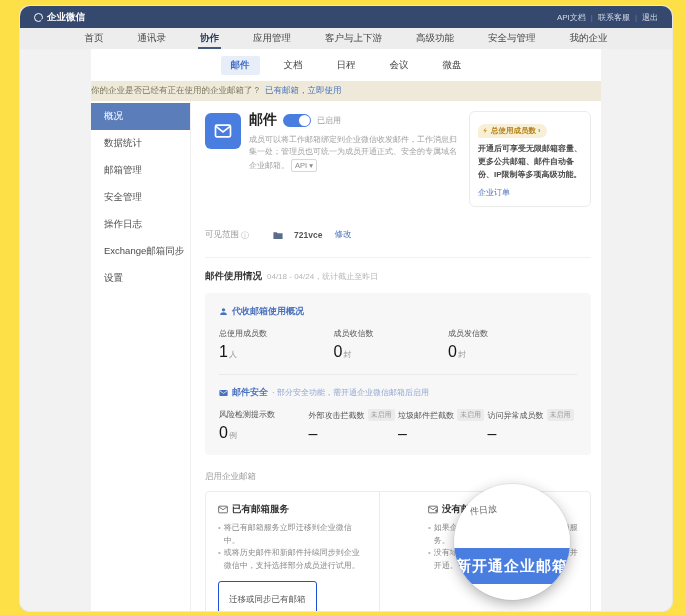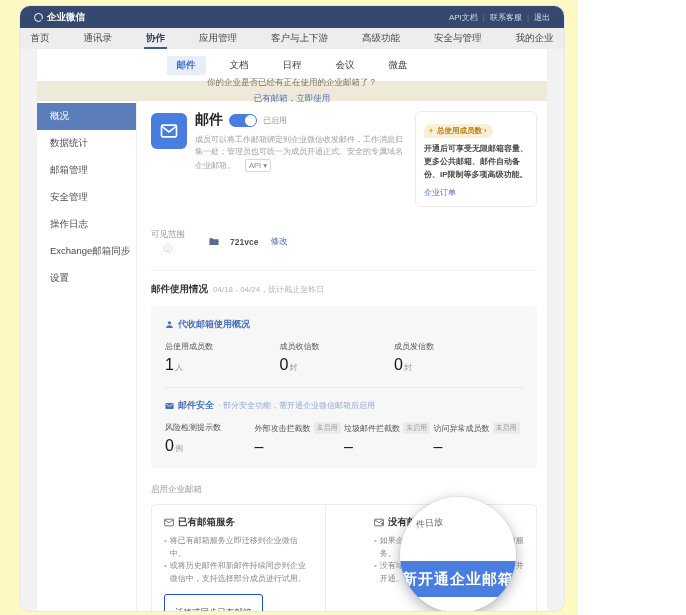--- a/index.html
+++ b/index.html
@@ -1,17 +1,17 @@
 <!DOCTYPE html>
 <html><head>
 <meta charset="utf-8">
 <style>
   * { margin:0; padding:0; box-sizing:border-box; }
   html,body { background:#fff; font-family:"Liberation Sans","DejaVu Sans",sans-serif; }
-  .stage { width:578px; height:615px; background:#fef9c3; position:relative; overflow:hidden; }
+  .stage { width:686px; height:615px; background:#fde047; position:relative; overflow:hidden; }
   .window { position:absolute; left:20px; right:14px; top:6px; bottom:4px;
             border-radius:10px; overflow:hidden; background:#f2f2f2; box-shadow:0 0 0 1px #e8e8e8; }
 
   
   .topbar { height:22px; background:#35486d; display:flex; align-items:center; justify-content:space-between; padding:0 14px; }
   .logo { display:flex; align-items:center; gap:4px; color:#fff; font-size:9.5px; font-weight:bold; }
   .logo-ring { width:9px; height:9px; border:1.5px solid #fff; border-radius:50%; display:inline-block; position:relative; }
   .logo-ring::after { content:""; position:absolute; right:-2px; bottom:-1px; width:3px; height:3px; background:#35486d; border-radius:50%; }
   .toplinks { display:flex; align-items:center; gap:5px; color:#c6cede; font-size:8px; }
   .toplinks a { color:#d5dbe8; cursor:pointer; text-decoration:none; }
@@ -24,49 +24,49 @@
   .nav-tab.active::after { content:""; position:absolute; left:-2px; right:-2px; bottom:0; height:2px; background:#44597e; }
 
   .bodyarea { height:calc(100% - 43px); background:#f2f2f2; overflow:hidden; }
   .card { width:510px; margin:0 auto; background:#fff; }
 
   
   .subtabs { display:flex; justify-content:center; gap:14px; padding:7px 0 6px; }
   .subtab { font-size:9.5px; color:#444; padding:3px 10px; border-radius:2px; cursor:pointer; }
   .subtab.active { background:#e7eefa; color:#3f6fc4; font-weight:bold; }
 
-  .notice { background:#eee9d9; height:20px; display:flex; align-items:center; justify-content:center; gap:4px; font-size:8.5px; color:#77745c;flex-direction:column; }
+  .notice { background:#eee9d9; height:20px; display:flex; align-items:center; justify-content:flex-start; gap:4px; font-size:8.5px; color:#77745c; }
   .notice a { color:#4a72bc; cursor:pointer; text-decoration:none; }
 
   .content { display:flex; align-items:stretch; }
   .sidebar { width:106px; border-right:1px solid #f0f0f0; padding-top:2px; }
   .side-item { height:27px; display:flex; align-items:center; padding-left:13px; font-size:9.5px; color:#4a4a4a; cursor:pointer; }
   .side-item.active { background:#5b7db9; color:#fff; }
 
   .main { flex:1; padding:10px 10px 14px 14px; position:relative; }
 
   .mailheader { display:flex; gap:8px; }
   .mailicon { width:36px; height:36px; border-radius:6px; background:#4a7de0; flex:0 0 auto;
               display:flex; align-items:center; justify-content:center; margin-top:2px; }
   .mailinfo { width:212px; }
   .titlerow { display:flex; align-items:center; gap:6px; }
   .mailtitle { font-size:14px; font-weight:bold; color:#222; }
   .toggle { width:28px; height:13px; border-radius:7px; background:#4a7de0; position:relative; cursor:pointer; display:inline-block; }
   .toggle .knob { position:absolute; right:1px; top:1px; width:11px; height:11px; border-radius:50%; background:#fff; }
   .toggle-label { font-size:8px; color:#9a9a9a; }
   .maildesc { margin-top:5px; font-size:8px; color:#a2a2a2; line-height:1.55; }
-  .apitag { display:inline-block; border:1px solid #d7d7d7; border-radius:2px; font-size:7.5px; color:#8a8a8a; padding:0 3px; margin-left:10px; cursor:pointer; }
+  .apitag { display:inline-block; border:1px solid #d7d7d7; border-radius:2px; font-size:7.5px; color:#8a8a8a; padding:0 3px; margin-left:2px; cursor:pointer; }
 
   .promo { margin-left:auto; width:122px; border:1px solid #ebebeb; border-radius:6px; padding:8px 8px 7px; }
   .badge { display:inline-flex; align-items:center; gap:2px; background:#f8efd7; border-radius:8px 8px 8px 2px; padding:2px 6px 2px 4px; font-size:7.5px; color:#b5831c; font-weight:bold; cursor:pointer; }
   .promotext { margin-top:5px; font-size:8px; font-weight:bold; color:#4a4a4a; line-height:1.6; }
   .promolink { display:inline-block; margin-top:6px; font-size:8px; color:#4a72bc; cursor:pointer; text-decoration:none; }
 
   .visrow { margin-top:22px; display:flex; align-items:center; gap:6px; font-size:8.5px; }
-  .vislabel { color:#999; display:flex; align-items:center; gap:2px;flex-direction:column; }
+  .vislabel { color:#999; display:flex; align-items:center; gap:2px; }
   .infoicon { font-size:8px; color:#bbb; }
   .scoperow { display:flex; align-items:center; gap:11px; margin-left:18px; }
   .scope { color:#555; font-weight:bold; }
   .editlink { color:#4a72bc; margin-left:6px; cursor:pointer; text-decoration:none; }
 
   .divider { border-top:1px solid #f1f1f1; margin:16px 0 12px; }
 
   .usagetitle { font-size:9.5px; color:#333; font-weight:bold; }
   .datenote { font-size:8px; color:#b5b5b5; font-weight:normal; margin-left:5px; }
 

